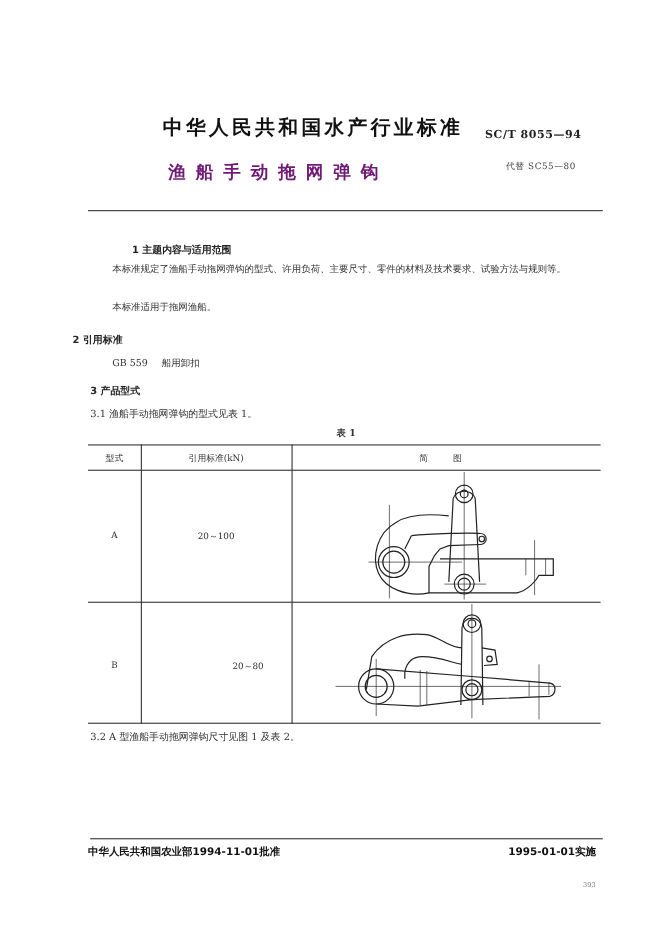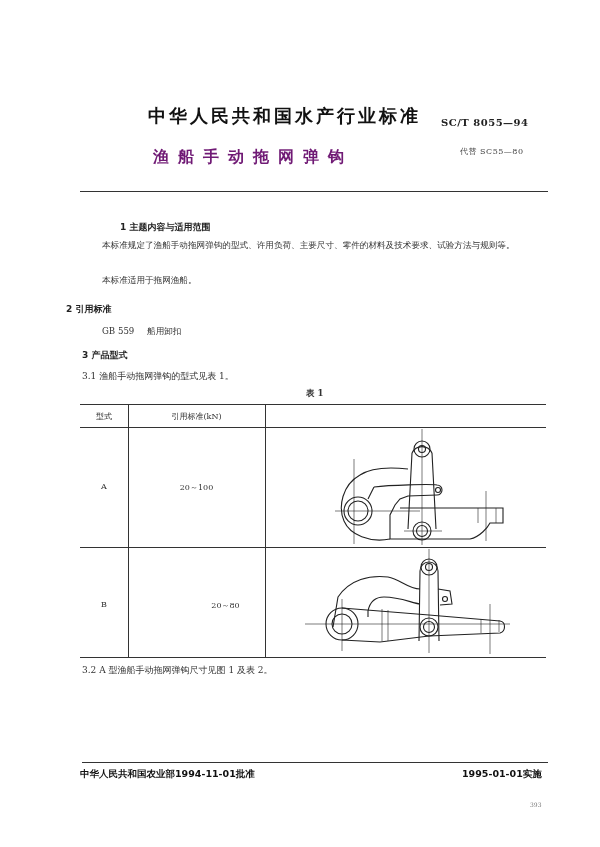--- a/index.html
+++ b/index.html
@@ -61,20 +61,21 @@
 <div class="abs tbl">
   <div class="hl" style="top:0;"></div>
   <div class="hl" style="top:23px;"></div>
   <div class="hl" style="top:143px;"></div>
   <div class="hl" style="top:253px; border-top-width:1.5px;"></div>
   <div class="vl" style="left:48px; top:0; height:254px;"></div>
   <div class="vl" style="left:185px; top:0; height:254px;"></div>
 
   <div class="cell" style="left:0; top:7px; width:48px;">型式</div>
   <div class="cell" style="left:48px; top:7px; width:137px;">引用标准(kN)</div>
+  <div class="cell" style="left:185px; top:7px; width:281px; letter-spacing:10px;">简  图</div>
 
   <div class="cell" style="left:0; top:78px; width:48px;">A</div>
   <div class="cell" style="left:48px; top:78px; width:137px;">20～100</div>
 
   <div class="cell" style="left:0; top:196px; width:48px;">B</div>
   <div class="cell" style="left:48px; top:196px; width:137px;margin-left:29px;">20～80</div>
 
   <svg class="drawing" style="left:220px; top:25px;" width="230" height="118" viewBox="0 0 230 118" fill="none" stroke="#222" stroke-width="1.1">
     <line x1="35" y1="82" x2="120" y2="82" stroke-width="0.6"></line>
     <line x1="54" y1="30" x2="54" y2="115" stroke-width="0.6"></line>

